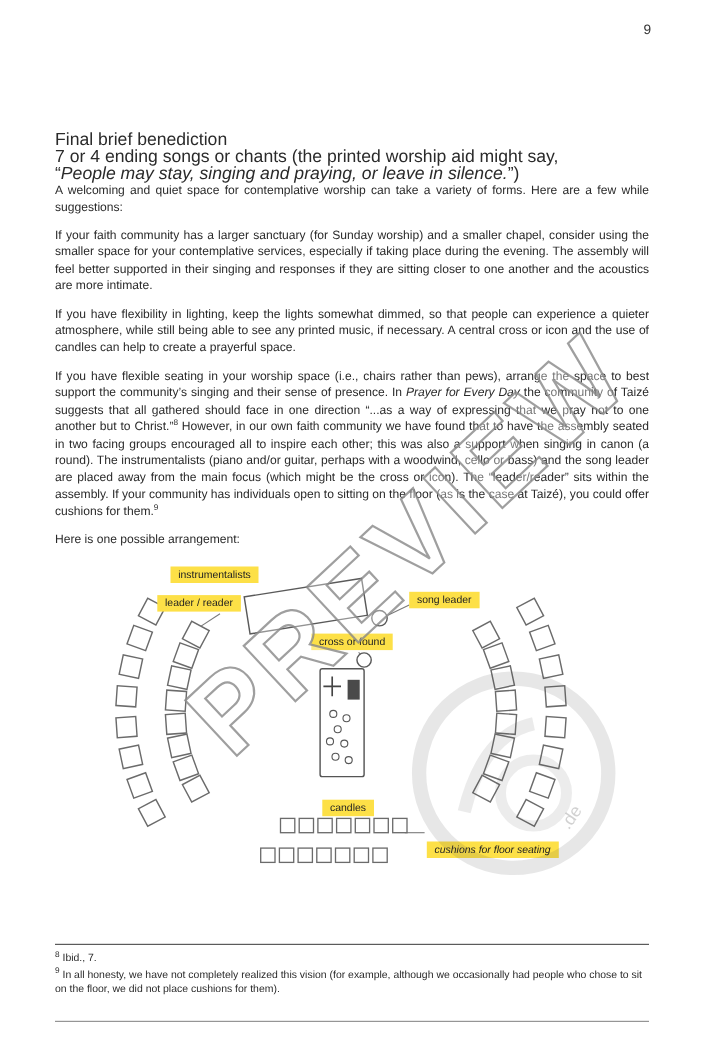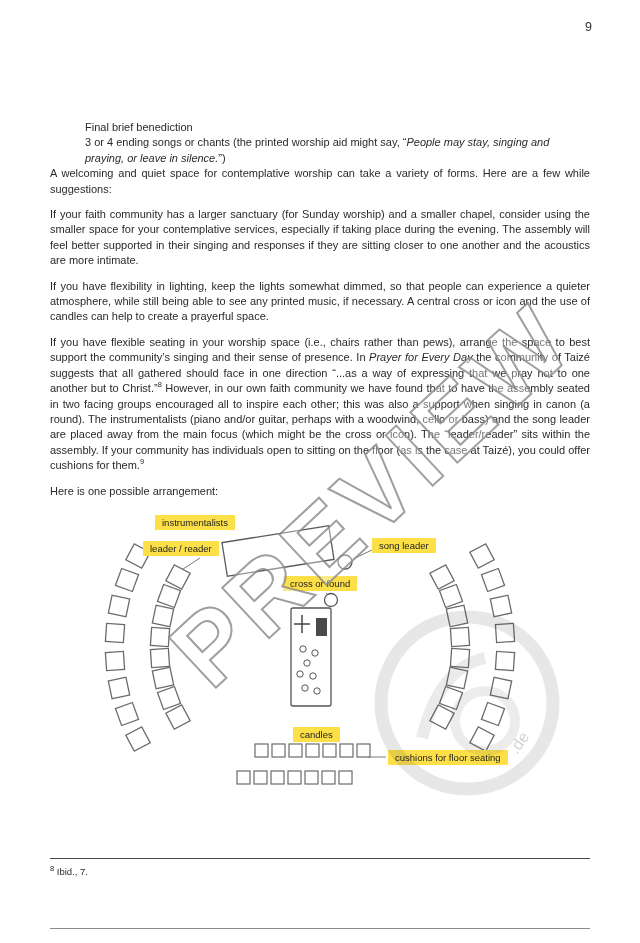--- a/index.html
+++ b/index.html
@@ -4,21 +4,21 @@
 <style>
   * { margin:0; padding:0; box-sizing:border-box; }
   html,body { background:#ffffff; }
   .page {
     position:relative; width:640px; height:943px; background:#ffffff;
     font-family:"Liberation Sans", sans-serif; color:#262626;
     margin:0 auto; overflow:hidden;
   }
   .pagenum { position:absolute; top:20px; right:48px; font-size:12.5px; color:#333; }
   .content { position:absolute; left:50px; top:120px; width:540px; }
-  .intro { margin-left:35px; font-size:11px; line-height:15.4px; width:505px; color:#2a2a2a; }
+  .intro { font-size:16px; line-height:15.4px; width:505px; color:#2a2a2a; }
   .intro .ital { font-style:italic; }
   .heading { font-size:12.5px; font-weight:bold; color:#111; margin-top:13px; margin-bottom:9px; }
   p.body { font-size:11px; line-height:15.4px; text-align:justify; margin-bottom:10px; color:#2a2a2a; }
   p.body .ital { font-style:italic; }
   sup { font-size:7.5px; vertical-align:super; line-height:0; }
 
   .diagram { position:relative; width:540px; height:292px; margin-top:8px; }
   .diagram svg { position:absolute; left:0; top:0; }
   .ch rect { fill:#ffffff; stroke:#6b6b6b; stroke-width:1.3; }
   .cu { fill:#ffffff; stroke:#6b6b6b; stroke-width:1.2; }
@@ -47,21 +47,21 @@
 <body>
 
 <div class="page">
 
   <div class="pagenum">9</div>
 
   <div class="content">
 
     <div class="intro">
       <div>Final brief benediction</div>
-      <div><span>3 or 4 ending songs or chants (the printed worship aid might say, “</span><span class="ital">People may stay, singing and praying, or leave in silence.</span><span>”)</span></div>
+      <div><span>7 or 4 ending songs or chants (the printed worship aid might say, “</span><span class="ital">People may stay, singing and praying, or leave in silence.</span><span>”)</span></div>
     </div>
 
 
     <p class="body">A welcoming and quiet space for contemplative worship can take a variety of forms. Here are a few while suggestions:</p>
     <p class="body">If your faith community has a larger sanctuary (for Sunday worship) and a smaller chapel, consider using the smaller space for your contemplative services, especially if taking place during the evening. The assembly will feel better supported in their singing and responses if they are sitting closer to one another and the acoustics are more intimate.</p>
     <p class="body">If you have flexibility in lighting, keep the lights somewhat dimmed, so that people can experience a quieter atmosphere, while still being able to see any printed music, if necessary. A central cross or icon and the use of candles can help to create a prayerful space.</p>
     <p class="body"><span>If you have flexible seating in your worship space (i.e., chairs rather than pews), arrange the space to best support the community’s singing and their sense of presence. In </span><span class="ital">Prayer for Every Day</span><span> the community of Taizé suggests that all gathered should face in one direction “...as a way of expressing that we pray not to one another but to Christ.”</span><sup>8</sup><span> However, in our own faith community we have found that to have the assembly seated in two facing groups encouraged all to inspire each other; this was also a support when singing in canon (a round). The instrumentalists (piano and/or guitar, perhaps with a woodwind, cello or bass) and the song leader are placed away from the main focus (which might be the cross or icon). The “leader/reader” sits within the assembly. If your community has individuals open to sitting on the floor (as is the case at Taizé), you could offer cushions for them.</span><sup>9</sup></p>
     <p class="body">Here is one possible arrangement:</p>
 
     <div class="diagram">
@@ -206,28 +206,29 @@
         <rect class="cu" x="255" y="262" width="13" height="13"></rect>
         <rect class="cu" x="272" y="262" width="13" height="13"></rect>
         <rect class="cu" x="289" y="262" width="13" height="13"></rect>
       </svg>
 
       <div class="dlabel" style="left:105px; top:6px;">instrumentalists</div>
       <div class="dlabel" style="left:93px; top:32px;">leader / reader</div>
       <div class="dlabel" style="left:322px; top:29px;">song leader</div>
       <div class="dlabel" style="left:233px; top:67px;">cross or found</div>
       <div class="dlabel" style="left:243px; top:218px;">candles</div>
-      <div class="dlabel" style="left:338px; top:241px;">cushions for floor seating</div>
+      <div class="dlabel" style="left:338px; top:256px;font-style:italic;">cushions for floor seating</div>
     </div>
 
   </div>
 
   <div class="footrule"></div>
   <div class="footnotes">
     <p><sup>8</sup> <span>Ibid., 7.</span></p>
+    <p><sup>9</sup> <span>In all honesty, we have not completely realized this vision (for example, although we occasionally had people who chose to sit on the floor, we did not place cushions for them).</span></p>
   </div>
   <div class="bottomrule"></div>
 
   <div class="logo-wm">
     <svg width="200" height="200" viewBox="0 0 200 200">
       <circle cx="100" cy="100" r="86" fill="none" stroke="rgba(70,70,70,0.13)" stroke-width="13"></circle>
       <path d="M55 135 Q 72 65 118 55" fill="none" stroke="rgba(70,70,70,0.11)" stroke-width="12"></path>
       <circle cx="118" cy="118" r="30" fill="none" stroke="rgba(70,70,70,0.10)" stroke-width="10"></circle>
       <text x="150" y="152" font-size="16" fill="rgba(70,70,70,0.25)" transform="rotate(-55 150 152)">.de</text>
     </svg>

